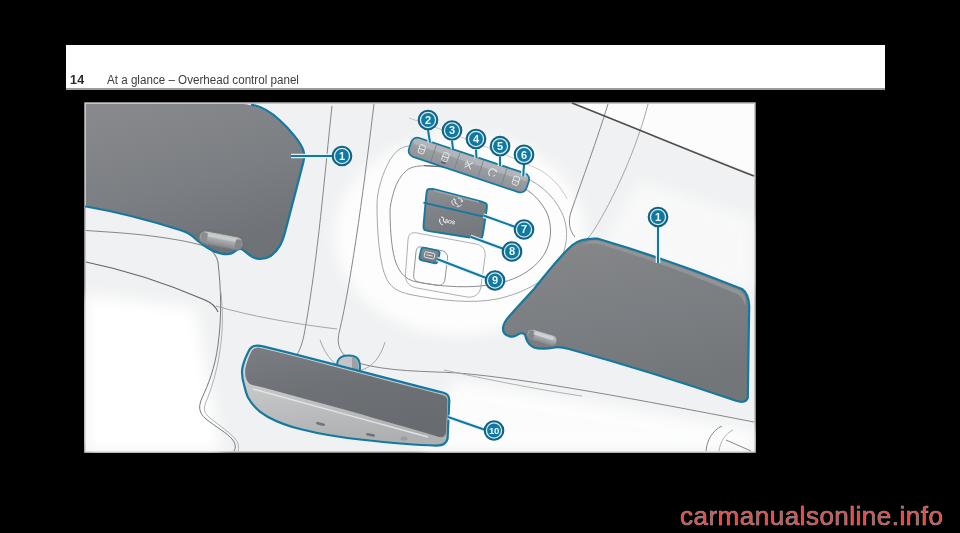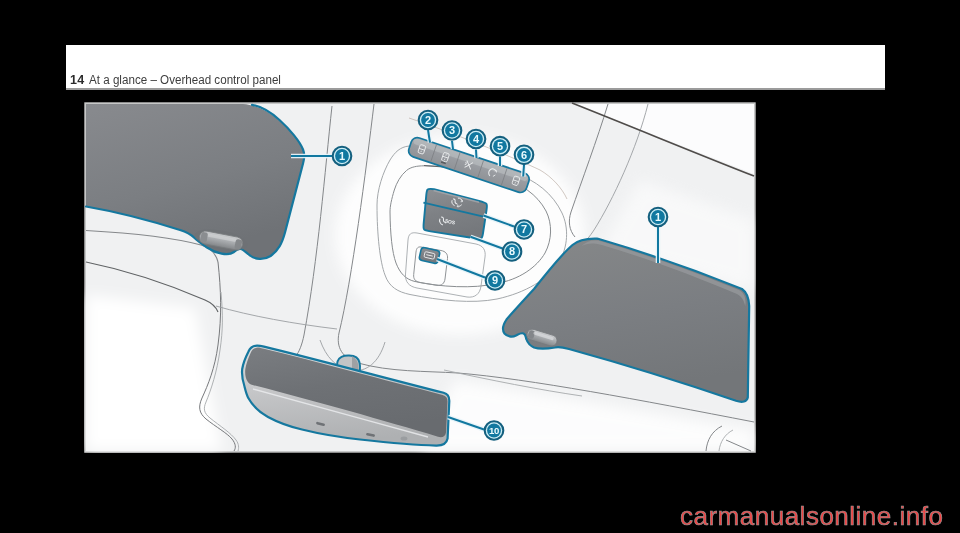--- a/index.html
+++ b/index.html
@@ -1,21 +1,21 @@
 <!DOCTYPE html>
 <html><head>
 <meta charset="utf-8">
 <style>
   html,body{margin:0;padding:0;background:#000;}
   #page{position:relative;width:960px;height:533px;background:#000;overflow:hidden;
         font-family:"Liberation Sans",sans-serif;}
   #band{position:absolute;left:66px;top:45px;width:819px;height:43px;background:#fff;
         border-bottom:2.5px solid #9b9b9b;}
   #hdr{position:absolute;left:4px;top:28px;font-size:12.5px;color:#3d3d3d;white-space:nowrap;}
-  #hdr b{color:#2b2b2b;margin-right:5px;letter-spacing:0.2px;}
+  #hdr b{color:#2b2b2b;margin-right:23px;letter-spacing:0.2px;}
   #h2{display:inline-block;transform:scaleX(0.93);transform-origin:left center;}
   #wm{position:absolute;left:680px;top:501px;font-size:26px;color:#ef4444;letter-spacing:0.5px;-webkit-text-stroke:0.6px #9a9a9a;}
   #diag{position:absolute;left:84px;top:102px;}
 </style>
 </head>
 <body>
 <div id="page">
 
   <div id="band">
 

